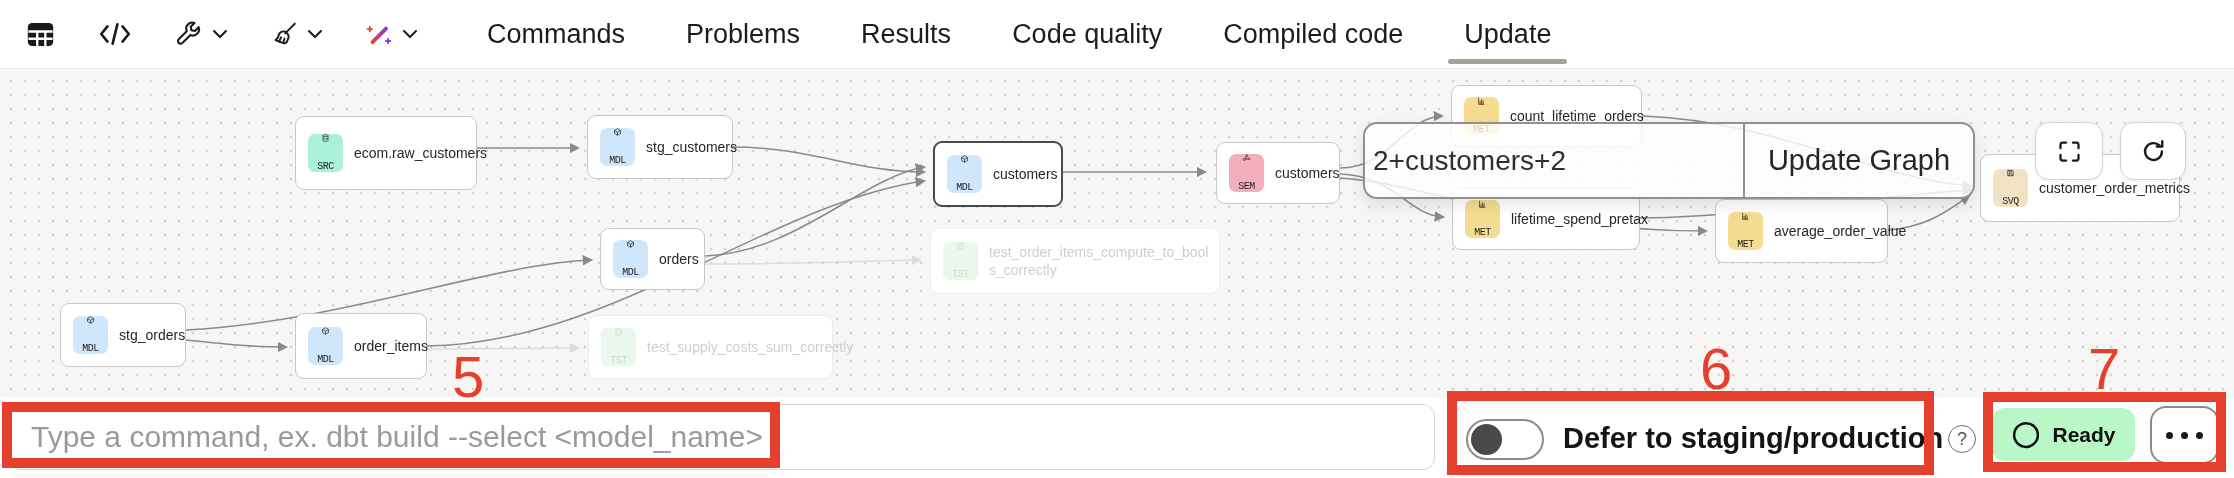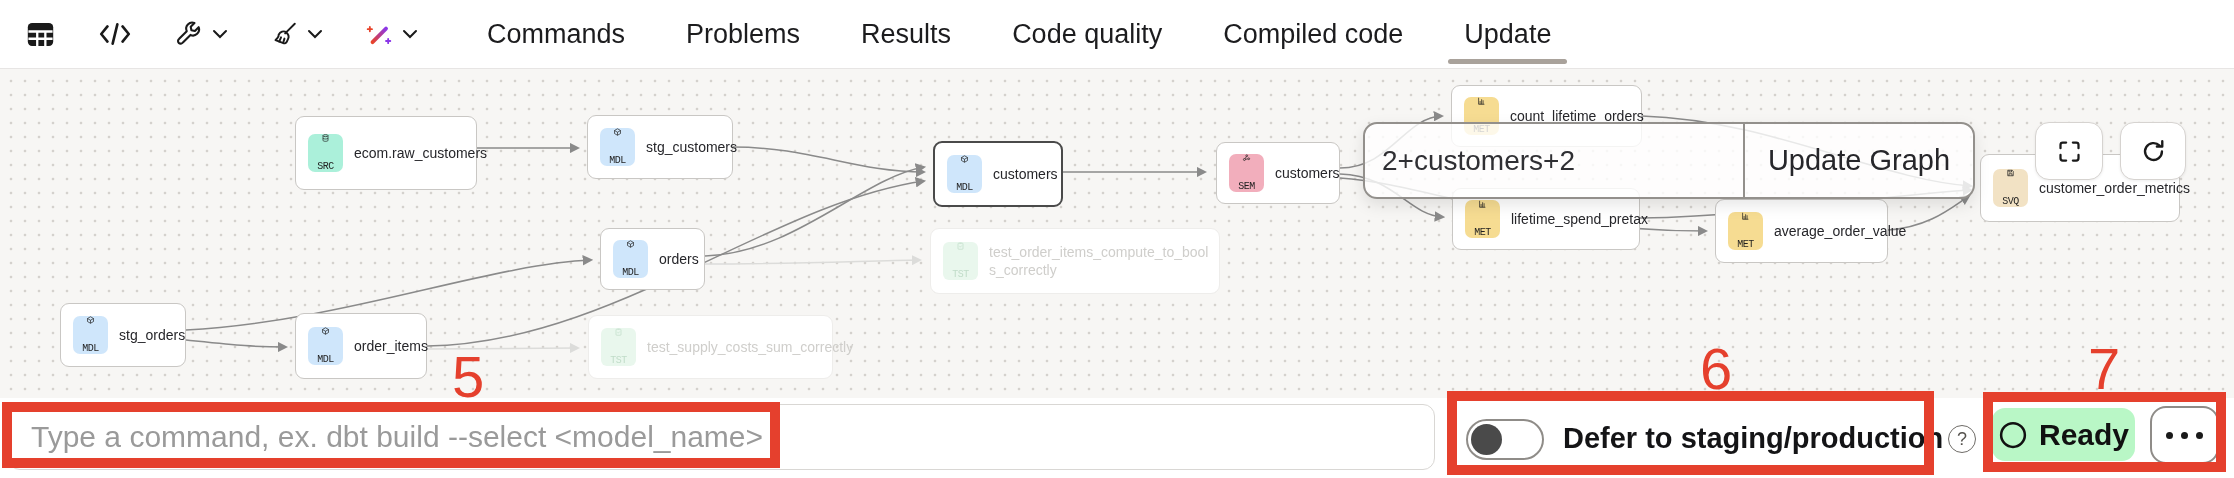--- a/index.html
+++ b/index.html
@@ -34,21 +34,21 @@
   .src{background:#abf0da;} .mdl{background:#cfe6fb;} .sem{background:#f2aebc;}
   .met{background:#f6dc92;} .svq{background:#f2e2c4;} .tst{background:#e9f7ed;}
   .node.faded{border-color:#eeedeb;}
   .node.faded .nlabel{color:#cfcecb;}
   .node.faded .bdg{color:#c0dcc8;border-radius:6px;}
   .wrap .nlabel{word-break:break-all;}
 
   .ovl{position:absolute;left:1363px;top:54px;width:612px;height:77px;z-index:5;
        background:rgba(255,255,255,0.8);border:2px solid #93908c;border-radius:14px;
        display:flex;box-shadow:0 6px 16px rgba(0,0,0,0.10);box-sizing:border-box;}
-  .ovl-q{flex:1 1 auto;display:flex;align-items:center;padding-left:17px;font-size:28px;color:#2f2f33;}
+  .ovl-q{flex:1 1 auto;display:flex;align-items:center;padding-left:8px;font-size:28px;color:#2f2f33;}
   .ovl-b{flex:0 0 228px;display:flex;align-items:center;justify-content:center;
          border-left:2px solid #93908c;font-size:29px;font-weight:400;color:#26262a;cursor:pointer;}
 
   .cbtn{position:absolute;background:#fff;border:1.5px solid #d6d3d0;border-radius:14px;z-index:6;
         display:flex;align-items:center;justify-content:center;cursor:pointer;
         box-shadow:0 1px 3px rgba(0,0,0,0.07);box-sizing:border-box;}
 
   
   .bottombar{position:absolute;left:0;top:398px;width:2234px;height:80px;background:#fff;z-index:10;}
   .cmd{position:absolute;left:8px;top:6px;width:1427px;height:66px;border:1.5px solid #d9d7d4;
@@ -58,21 +58,21 @@
   .toggle{position:absolute;left:1466px;top:21px;width:78px;height:41px;border:2px solid #8f8c88;
           border-radius:21px;background:#fff;box-sizing:border-box;cursor:pointer;}
   .knob{position:absolute;left:3px;top:3px;width:31px;height:31px;border-radius:50%;background:#4a4a4a;}
   .defer{position:absolute;left:1563px;top:0;height:80px;display:flex;align-items:center;
          font-size:29px;font-weight:600;color:#141416;}
   .help{position:absolute;left:1948px;top:27px;width:28px;height:28px;border:1.7px solid #6f6c68;
         border-radius:50%;display:flex;align-items:center;justify-content:center;
         font-size:18px;color:#55524e;box-sizing:border-box;cursor:pointer;}
   .ready{position:absolute;left:1992px;top:10px;width:143px;height:53px;background:#b9f7c6;
          border-radius:13px;display:flex;align-items:center;justify-content:center;gap:11px;
-         font-size:30px;font-weight:700;color:#111;cursor:pointer;}
+         font-size:21px;font-weight:700;color:#111;cursor:pointer;}
   .more{position:absolute;left:2150px;top:8px;width:69px;height:58px;border:2px solid #8f8c88;
         border-radius:16px;background:#fff;display:flex;align-items:center;justify-content:center;
         gap:8px;box-sizing:border-box;cursor:pointer;}
   .more i{width:7px;height:7px;border-radius:50%;background:#1a1a1a;}
 
   
   .ann{position:absolute;border:10px solid #e5402d;box-sizing:border-box;z-index:50;pointer-events:none;}
   .ann-n{position:absolute;font-size:58px;font-weight:500;color:#e5402d;z-index:50;pointer-events:none;
          line-height:1;}
 </style>

